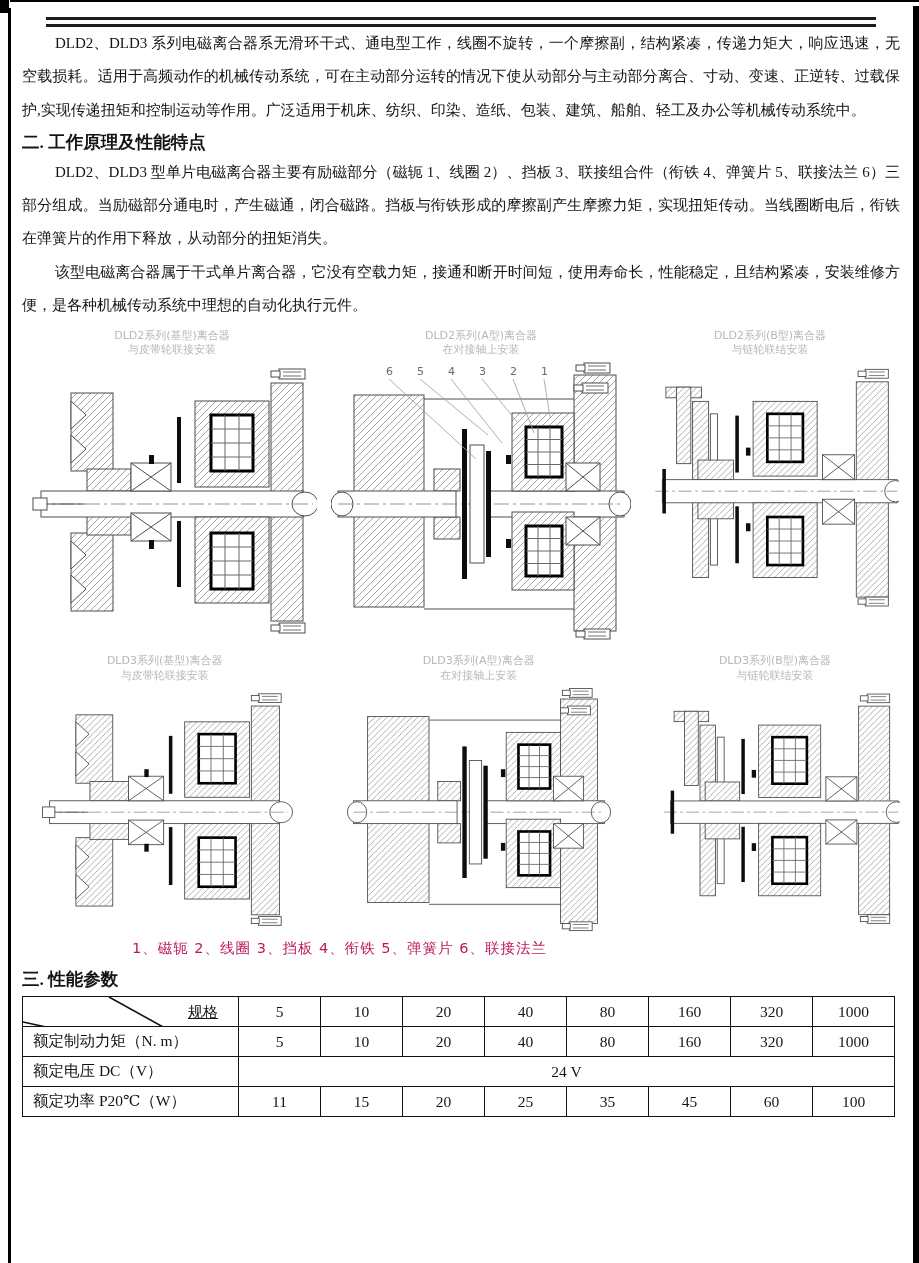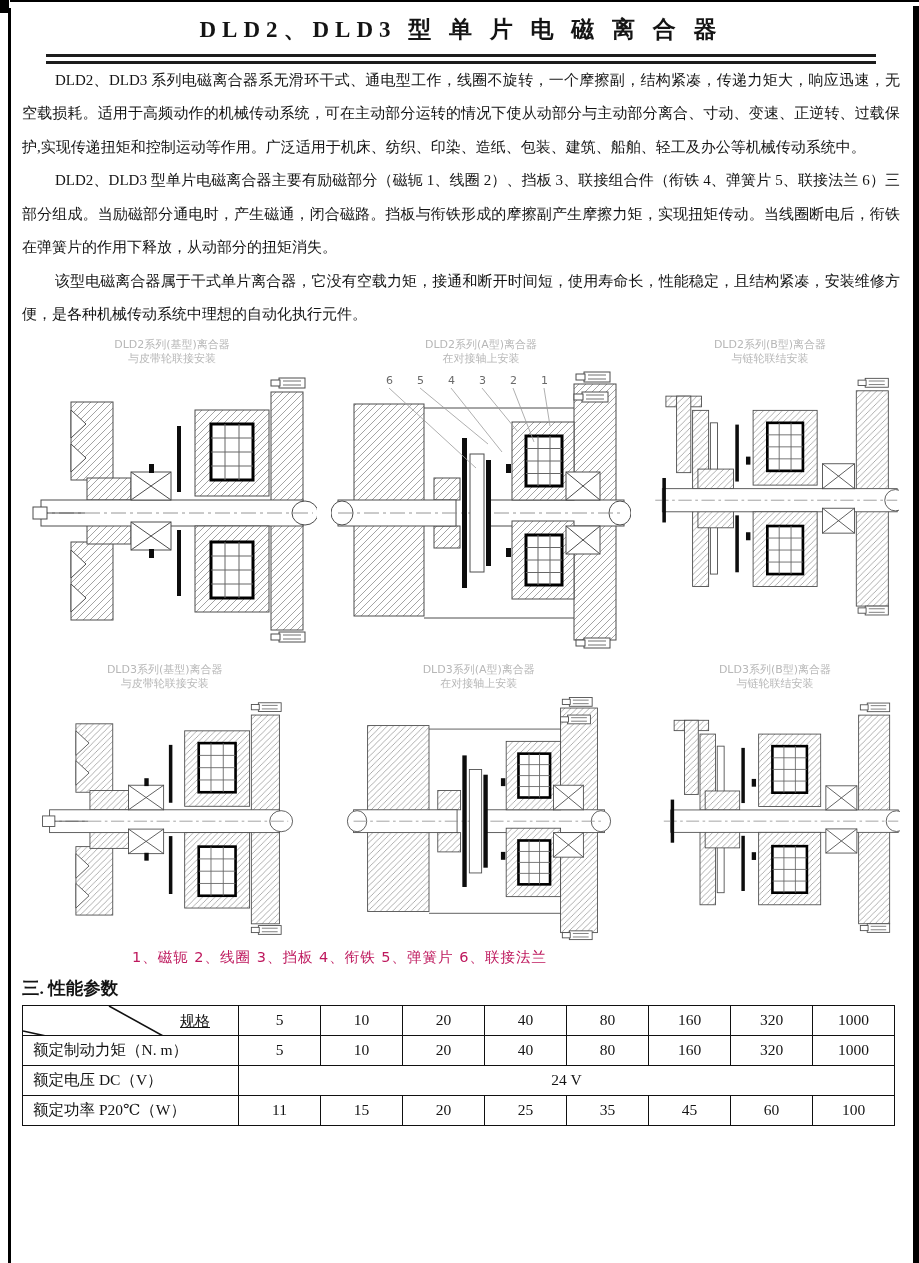--- a/index.html
+++ b/index.html
@@ -48,21 +48,21 @@
   
   table.spec{border-collapse:collapse;table-layout:fixed;width:870px;margin-top:4px;}
   table.spec td{
     border:1.6px solid #111;text-align:center;font-size:15.5px;
     height:29px;padding:0;overflow:hidden;
   }
   table.spec td.lbl{text-align:left;padding-left:10px;}
   td.corner{position:relative;height:72px;padding:0;}
   .corner svg{position:absolute;left:0;top:0;}
   .corner .cl{position:absolute;font-size:15px;}
-  .cl-spec{right:28px;top:6px;text-decoration:underline;}
+  .cl-spec{right:20px;top:6px;text-decoration:underline;}
   .cl-data{left:88px;top:27px;}
   .hdr td{height:72px;}
 </style>
 </head>
 <body>
 
 <svg width="0" height="0" style="position:absolute">
   <defs>
     <pattern id="hx" width="7" height="7" patternUnits="userSpaceOnUse">
       <rect width="7" height="7" fill="#ffffff"></rect>
@@ -71,25 +71,25 @@
   </defs>
 </svg>
 
 <div class="b-top"></div>
 <div class="b-left"></div>
 <div class="b-right"></div>
 <div class="b-nub"></div>
 
 <div class="content">
 
-  <div class="title">DLD2、DLD3 型  单 片 电 磁 离 合 器</div>
   <div class="dbl-rule"></div>
 
   <p class="para">DLD2、DLD3 系列电磁离合器系无滑环干式、通电型工作，线圈不旋转，一个摩擦副，结构紧凑，传递力矩大，响应迅速，无空载损耗。适用于高频动作的机械传动系统，可在主动部分运转的情况下使从动部分与主动部分离合、寸动、变速、正逆转、过载保护,实现传递扭矩和控制运动等作用。广泛适用于机床、纺织、印染、造纸、包装、建筑、船舶、轻工及办公等机械传动系统中。</p>
 
+  <div class="sec-h h2">二. 工作原理及性能特点</div>
   <p class="para">DLD2、DLD3 型单片电磁离合器主要有励磁部分（磁轭 1、线圈 2）、挡板 3、联接组合件（衔铁 4、弹簧片 5、联接法兰 6）三部分组成。当励磁部分通电时，产生磁通，闭合磁路。挡板与衔铁形成的摩擦副产生摩擦力矩，实现扭矩传动。当线圈断电后，衔铁在弹簧片的作用下释放，从动部分的扭矩消失。</p>
   <p class="para">该型电磁离合器属于干式单片离合器，它没有空载力矩，接通和断开时间短，使用寿命长，性能稳定，且结构紧凑，安装维修方便，是各种机械传动系统中理想的自动化执行元件。</p>
 
   <div class="figrow">
     <div class="figcol fc1">
       <div class="figcap">
         <span>DLD2系列(基型)离合器</span><br>
         <span>与皮带轮联接安装</span>
       </div>
       <svg id="fig1" width="290" height="285" viewBox="0 0 290 285">

